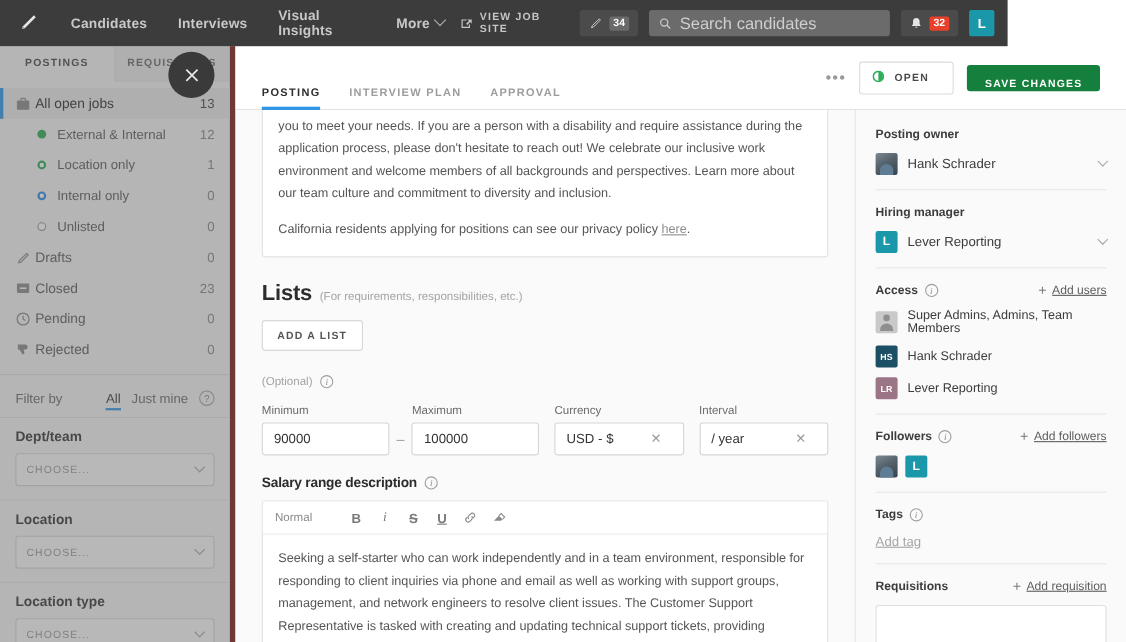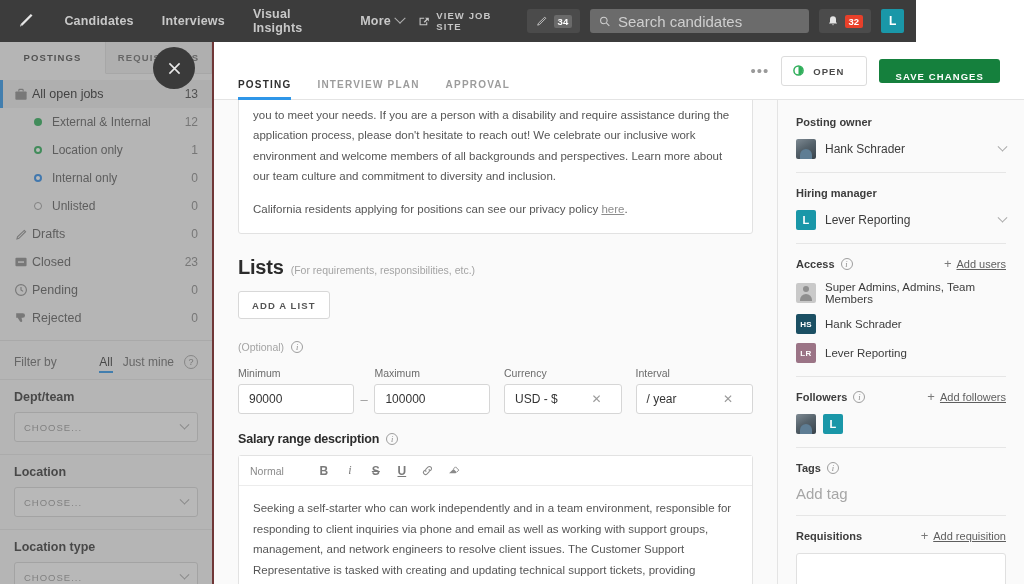--- a/index.html
+++ b/index.html
@@ -67,21 +67,21 @@
   }
   .avatar-top {
     width: 24px; height: 24px; background: #1a97a8; color: #fff;
     font-size: 12px; font-weight: bold; display: flex; align-items: center;
     justify-content: center; border-radius: 2px; cursor: pointer;
   }
 
   
   .sidebar {
     position: absolute; top: 42px; left: 0; width: 214px; height: 542px;
-    background: #f4f4f4; border-right: 2px solid #7f1d1d; overflow: hidden;
+    background: #f4f4f4; border-right: 5px solid #7f1d1d; overflow: hidden;
   }
   .sb-tabs { display: flex; height: 32px; border-bottom: 1px solid #dcdcdc; }
   .sb-tab {
     flex: 1; display: flex; align-items: center; justify-content: center;
     font-size: 9.5px; font-weight: bold; letter-spacing: 1.1px; color: #6d6d6d;
     background: #ebebeb; border-right: 1px solid #dcdcdc; cursor: pointer;
   }
   .sb-tab.active { background: #f4f4f4; color: #4a4a4a; border-bottom: 1px solid #f4f4f4; margin-bottom: -1px; }
   .sb-list { padding: 6px 0 0 0; }
   .sb-row {
@@ -271,21 +271,21 @@
     border-radius:50%; background:#8f8f8f;
   }
   .av.grey::after {
     content:""; position:absolute; left:4px; top:11px; width:12px; height:7px;
     border-radius:6px 6px 0 0; background:#8f8f8f;
   }
   .acc-row { display: flex; align-items: center; gap: 9px; margin-bottom: 9px; }
   .acc-row:last-child { margin-bottom: 0; }
   .acc-row .nm { font-size: 11.5px; color: #3c3c3c; }
   .fol-row { display: flex; gap: 7px; }
-  .tag-input { font-size: 15px; color: #a6a6a6; cursor: text; }
+  .tag-input { font-size: 12px; color: #a6a6a6; cursor: text; text-decoration: underline; }
   .req-card {
     border: 1px solid #e0e0e0; background: #fff; border-radius: 3px;
     height: 40px; display: flex; align-items: center; padding: 0 10px; gap: 7px;
     margin-top: 2px;
   }
 </style>
 </head>
 <body>
 
 <div class="topnav">

